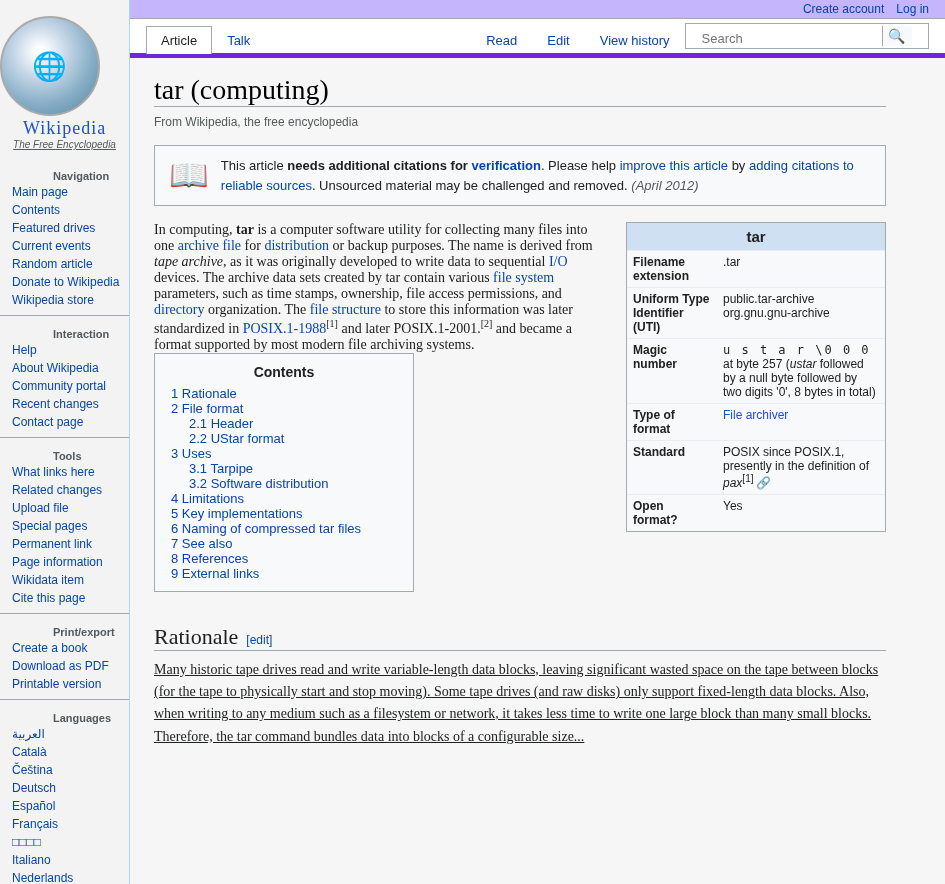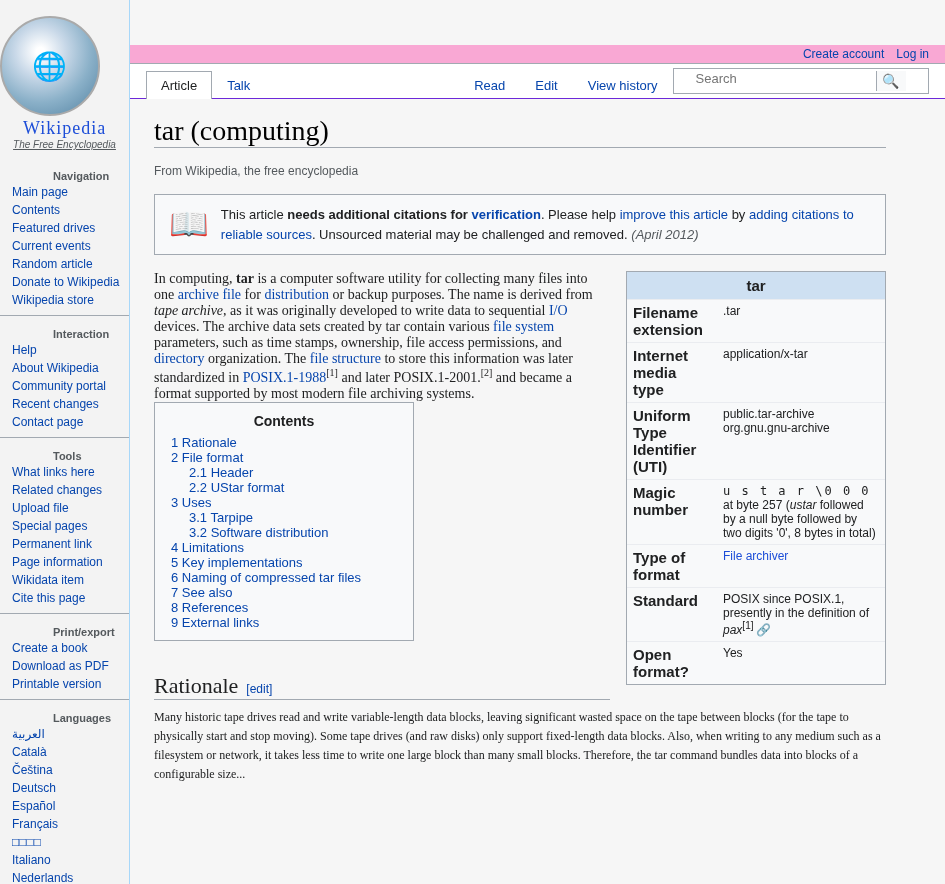--- a/index.html
+++ b/index.html
@@ -11,66 +11,66 @@
     .sidebar-logo { text-align: center; padding: 8px 0 4px 0; }
     .wiki-globe { width: 100px; height: 100px; border-radius: 50%; background: radial-gradient(circle at 40% 35%, #fff 5%, #c8d8e8 30%, #8ab0c8 60%, #5080a0 100%); border: 2px solid #aaa; display: flex; align-items: center; justify-content: center; font-size: 28px; }
     .sidebar-wordmark { text-align: center; font-family: 'Linux Libertine', serif; font-size: 18px; color: #1d4ed8; letter-spacing: 1px; margin-top: 2px; }
     .sidebar-tagline { text-align: center; font-size: 10px; color: #54595d; font-style: italic; margin-bottom: 8px; text-decoration: underline; }
     .sidebar-section { padding: 4px 0 2px 0; }
     .sidebar-item { display: block; padding: 2px 8px 2px 12px; color: #0645ad; font-size: 12px; cursor: pointer; }
     .sidebar-divider { border: none; border-top: 1px solid #a2a9b1; margin: 4px 0; }
     .sidebar-group-title { font-size: 11px; font-weight: bold; color: #54595d; padding: 4px 8px 1px 8px; margin-left: 45px; }
 
     
-    #top-nav { background: #f9a8d4; border-bottom: 1px solid #a2a9b1; font-family: sans-serif; font-size: 12px; display: flex; justify-content: flex-end; padding: 2px 16px; gap: 12px; margin-top: 45px; }
+    #top-nav { background: #c4b5fd; border-bottom: 1px solid #a2a9b1; font-family: sans-serif; font-size: 12px; display: flex; justify-content: flex-end; padding: 2px 16px; gap: 12px; }
     #top-nav a { color: #0645ad; }
 
     
-    #tab-bar { background: #fff; border-bottom: 1px solid #6d28d9; font-family: sans-serif; display: flex; align-items: flex-end; padding: 0 16px; gap: 0; }
+    #tab-bar { background: #fff; border-bottom: 5px solid #6d28d9; font-family: sans-serif; display: flex; align-items: flex-end; padding: 0 16px; gap: 0; }
     .tab { padding: 6px 14px; font-size: 13px; cursor: pointer; border: 1px solid transparent; border-bottom: none; margin-bottom: -1px; color: #0645ad; }
     .tab.active { background: #fff; border-color: #a2a9b1; border-bottom-color: #fff; color: #202122; font-weight: normal; }
     .tab-spacer { flex: 1; }
-    .search-box { display: flex; align-items: flex-start; border: 1px solid #a2a9b1; background: #fff; padding: 2px 22px; margin: 4px 0; }
+    .search-box { display: flex; align-items: flex-end; border: 1px solid #a2a9b1; background: #fff; padding: 2px 16px; margin: 4px 0; }
     .search-box input { border: none; outline: none; font-size: 13px; width: 180px; font-family: sans-serif; background: #fff; }
     .search-btn { background: #f8f9fa; border: none; border-left: 1px solid #a2a9b1; cursor: pointer; padding: 2px 6px; font-size: 14px; }
 
     
     #article { padding: 16px 24px; max-width: 780px; }
-    #article h1 { font-family: 'Linux Libertine', 'Georgia', serif; font-size: 28px; font-weight: normal; border-bottom: 1px solid #a2a9b1; margin-bottom: 16px; color: #000; }
+    #article h1 { font-family: 'Linux Libertine', 'Georgia', serif; font-size: 28px; font-weight: normal; border-bottom: 1px solid #a2a9b1; margin-bottom: 8px; color: #000; }
     .from-wiki { font-size: 12px; color: #54595d; font-family: sans-serif; margin-bottom: 16px; }
 
     
     .notice-box { border: 1px solid #a2a9b1; background: #f8f9fa; padding: 10px 14px; margin-bottom: 16px; display: flex; gap: 12px; align-items: flex-start; font-size: 13px; font-family: sans-serif; }
     .notice-icon { font-size: 32px; flex-shrink: 0; }
     .notice-text { line-height: 1.5; }
     .notice-text b { font-weight: bold; }
     .notice-text i { font-style: italic; color: #54595d; }
     .article-text { flex: 1; }
     .infobox { float: right; clear: right; margin: 0 0 16px 16px; border: 1px solid #a2a9b1; background: #f8f9fa; font-size: 12px; font-family: sans-serif; width: 260px; }
     .infobox-title { background: #cee0f2; text-align: center; font-size: 15px; font-weight: bold; padding: 5px; font-family: sans-serif; }
     .infobox table { width: 100%; border-collapse: collapse; }
     .infobox td { padding: 4px 6px; vertical-align: top; border-top: 1px solid #eaecf0; }
     .infobox td:first-child { font-weight: bold; color: #202122; width: 90px; }
     .infobox td:last-child { color: #202122; font-family: monospace; font-size: 12px; }
-    .infobox td.label { font-family: sans-serif; font-size: 15px; font-weight: bold; }
+    .infobox td.label { font-family: sans-serif; font-size: 12px; font-weight: bold; }
     .infobox td.val { font-family: sans-serif; font-size: 12px; font-weight: normal; }
     .infobox a { color: #1d4ed8; }
     .article-text sup { font-size: 10px; }
 
     
     .contents-box { border: 1px solid #a2a9b1; background: #f8f9fa; display: inline-block; padding: 10px 16px; margin-bottom: 16px; font-size: 13px; font-family: sans-serif; min-width: 260px; }
     .contents-title { font-weight: bold; text-align: center; margin-bottom: 6px; font-size: 14px; }
     .contents-box a { color: #0645ad; }
 
     
     .section-heading { font-family: 'Linux Libertine', 'Georgia', serif; font-size: 22px; font-weight: normal; border-bottom: 1px solid #a2a9b1; margin: 16px 0 8px 0; display: flex; align-items: baseline; gap: 8px; }
     .edit-link { font-size: 12px; font-family: sans-serif; color: #0645ad; }
 
     
-    .rationale-text { font-size: 12px; line-height: 1.6; }
+    .rationale-text { font-size: 14px; line-height: 1.6; text-decoration: underline; }
 
     
     #page { display: flex; width: 945px; }
     #sidebar-wrap { width: 130px; flex-shrink: 0; }
     #main { flex: 1; }
   </style>
 </head>
 <body>
 
 <div id="page">
@@ -179,24 +179,20 @@
       </div>
 
       
       <div class="infobox">
         <div class="infobox-title">tar</div>
         <table>
           <tbody>
               <tr>
             <td class="label">Filename extension</td>
             <td class="val">.tar</td>
-          </tr>
-          <tr>
-            <td class="label">Internet media type</td>
-            <td class="val">application/x-tar</td>
           </tr>
           <tr>
             <td class="label">Uniform Type Identifier (UTI)</td>
             <td class="val">public.tar-archive org.gnu.gnu-archive</td>
           </tr>
           <tr>
             <td class="label">Magic number</td>
             <td class="val"><span style="font-family:monospace; letter-spacing:2px;">u s t a r \0 0 0</span> at byte 257 (<i>ustar</i> followed by a null byte followed by two digits '0', 8 bytes in total)</td>
           </tr>
           <tr>

